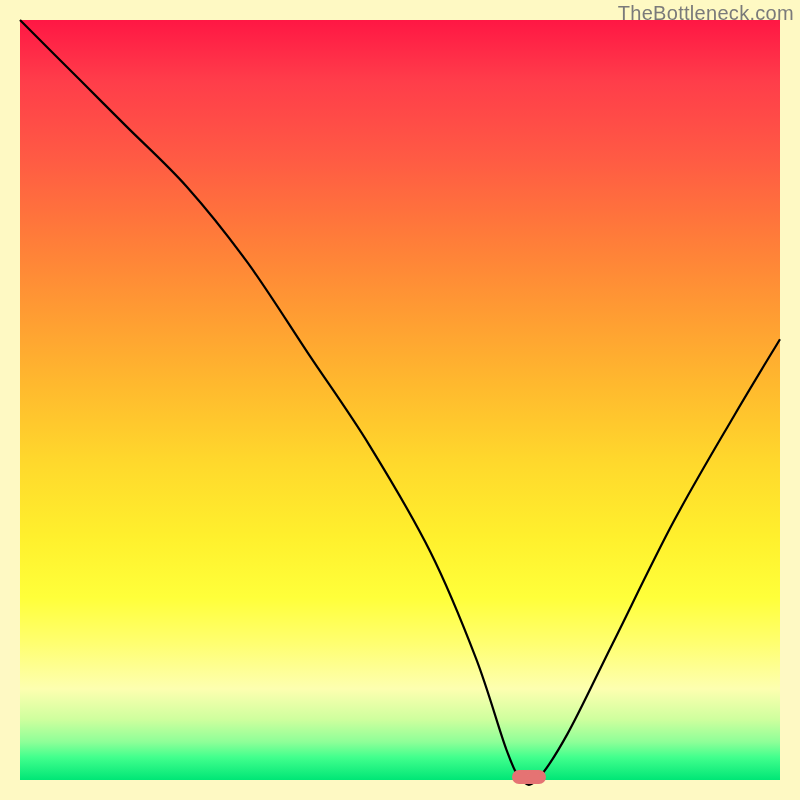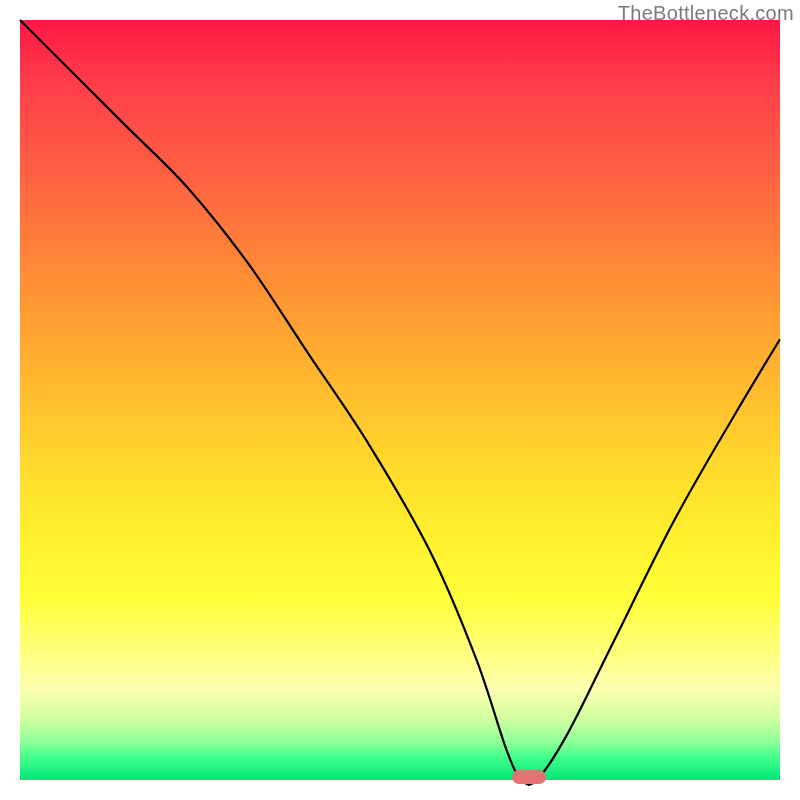--- a/index.html
+++ b/index.html
@@ -8,21 +8,21 @@
     width: 800px;
     height: 800px;
     background: #000;
     font-family: Arial, Helvetica, sans-serif;
     overflow: hidden;
   }
   .frame {
     position: relative;
     width: 800px;
     height: 800px;
-    background: #ffffff;
+    background: #fef9c3;
   }
   .plot {
     position: absolute;
     left: 20px;
     top: 20px;
     width: 760px;
     height: 760px;
     
     background: linear-gradient(to bottom,
       #ff1744 0%,

